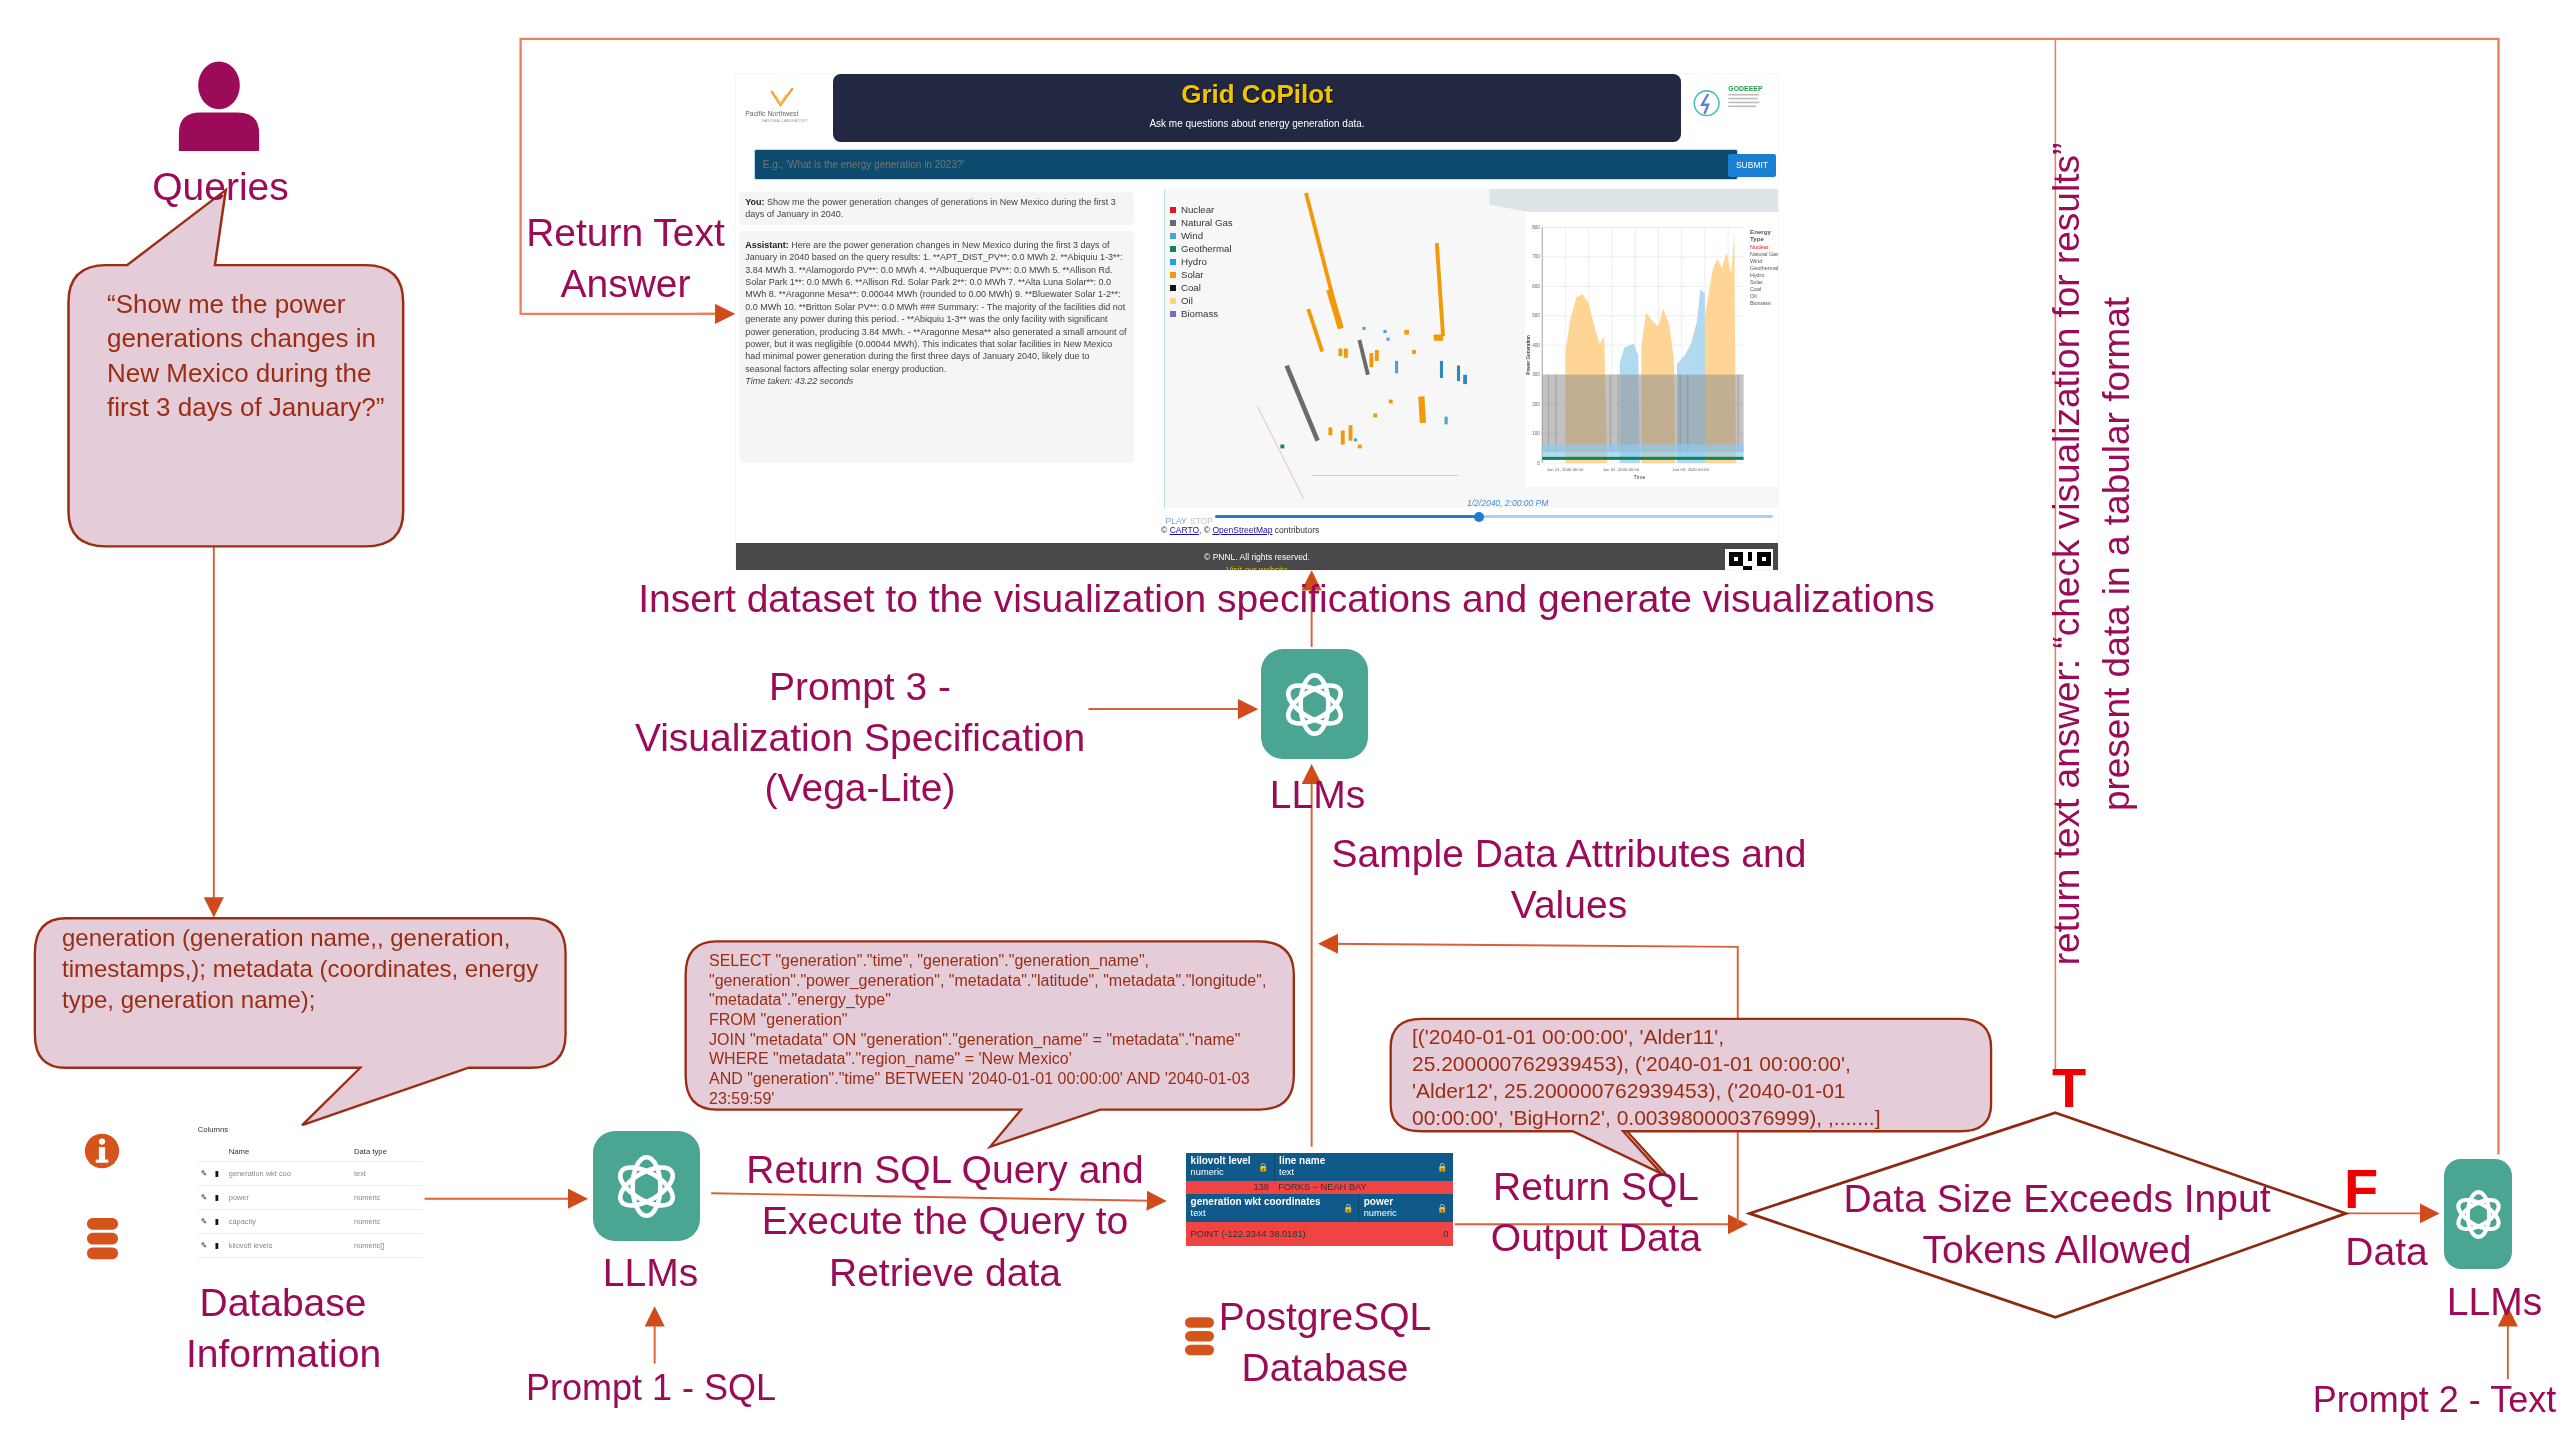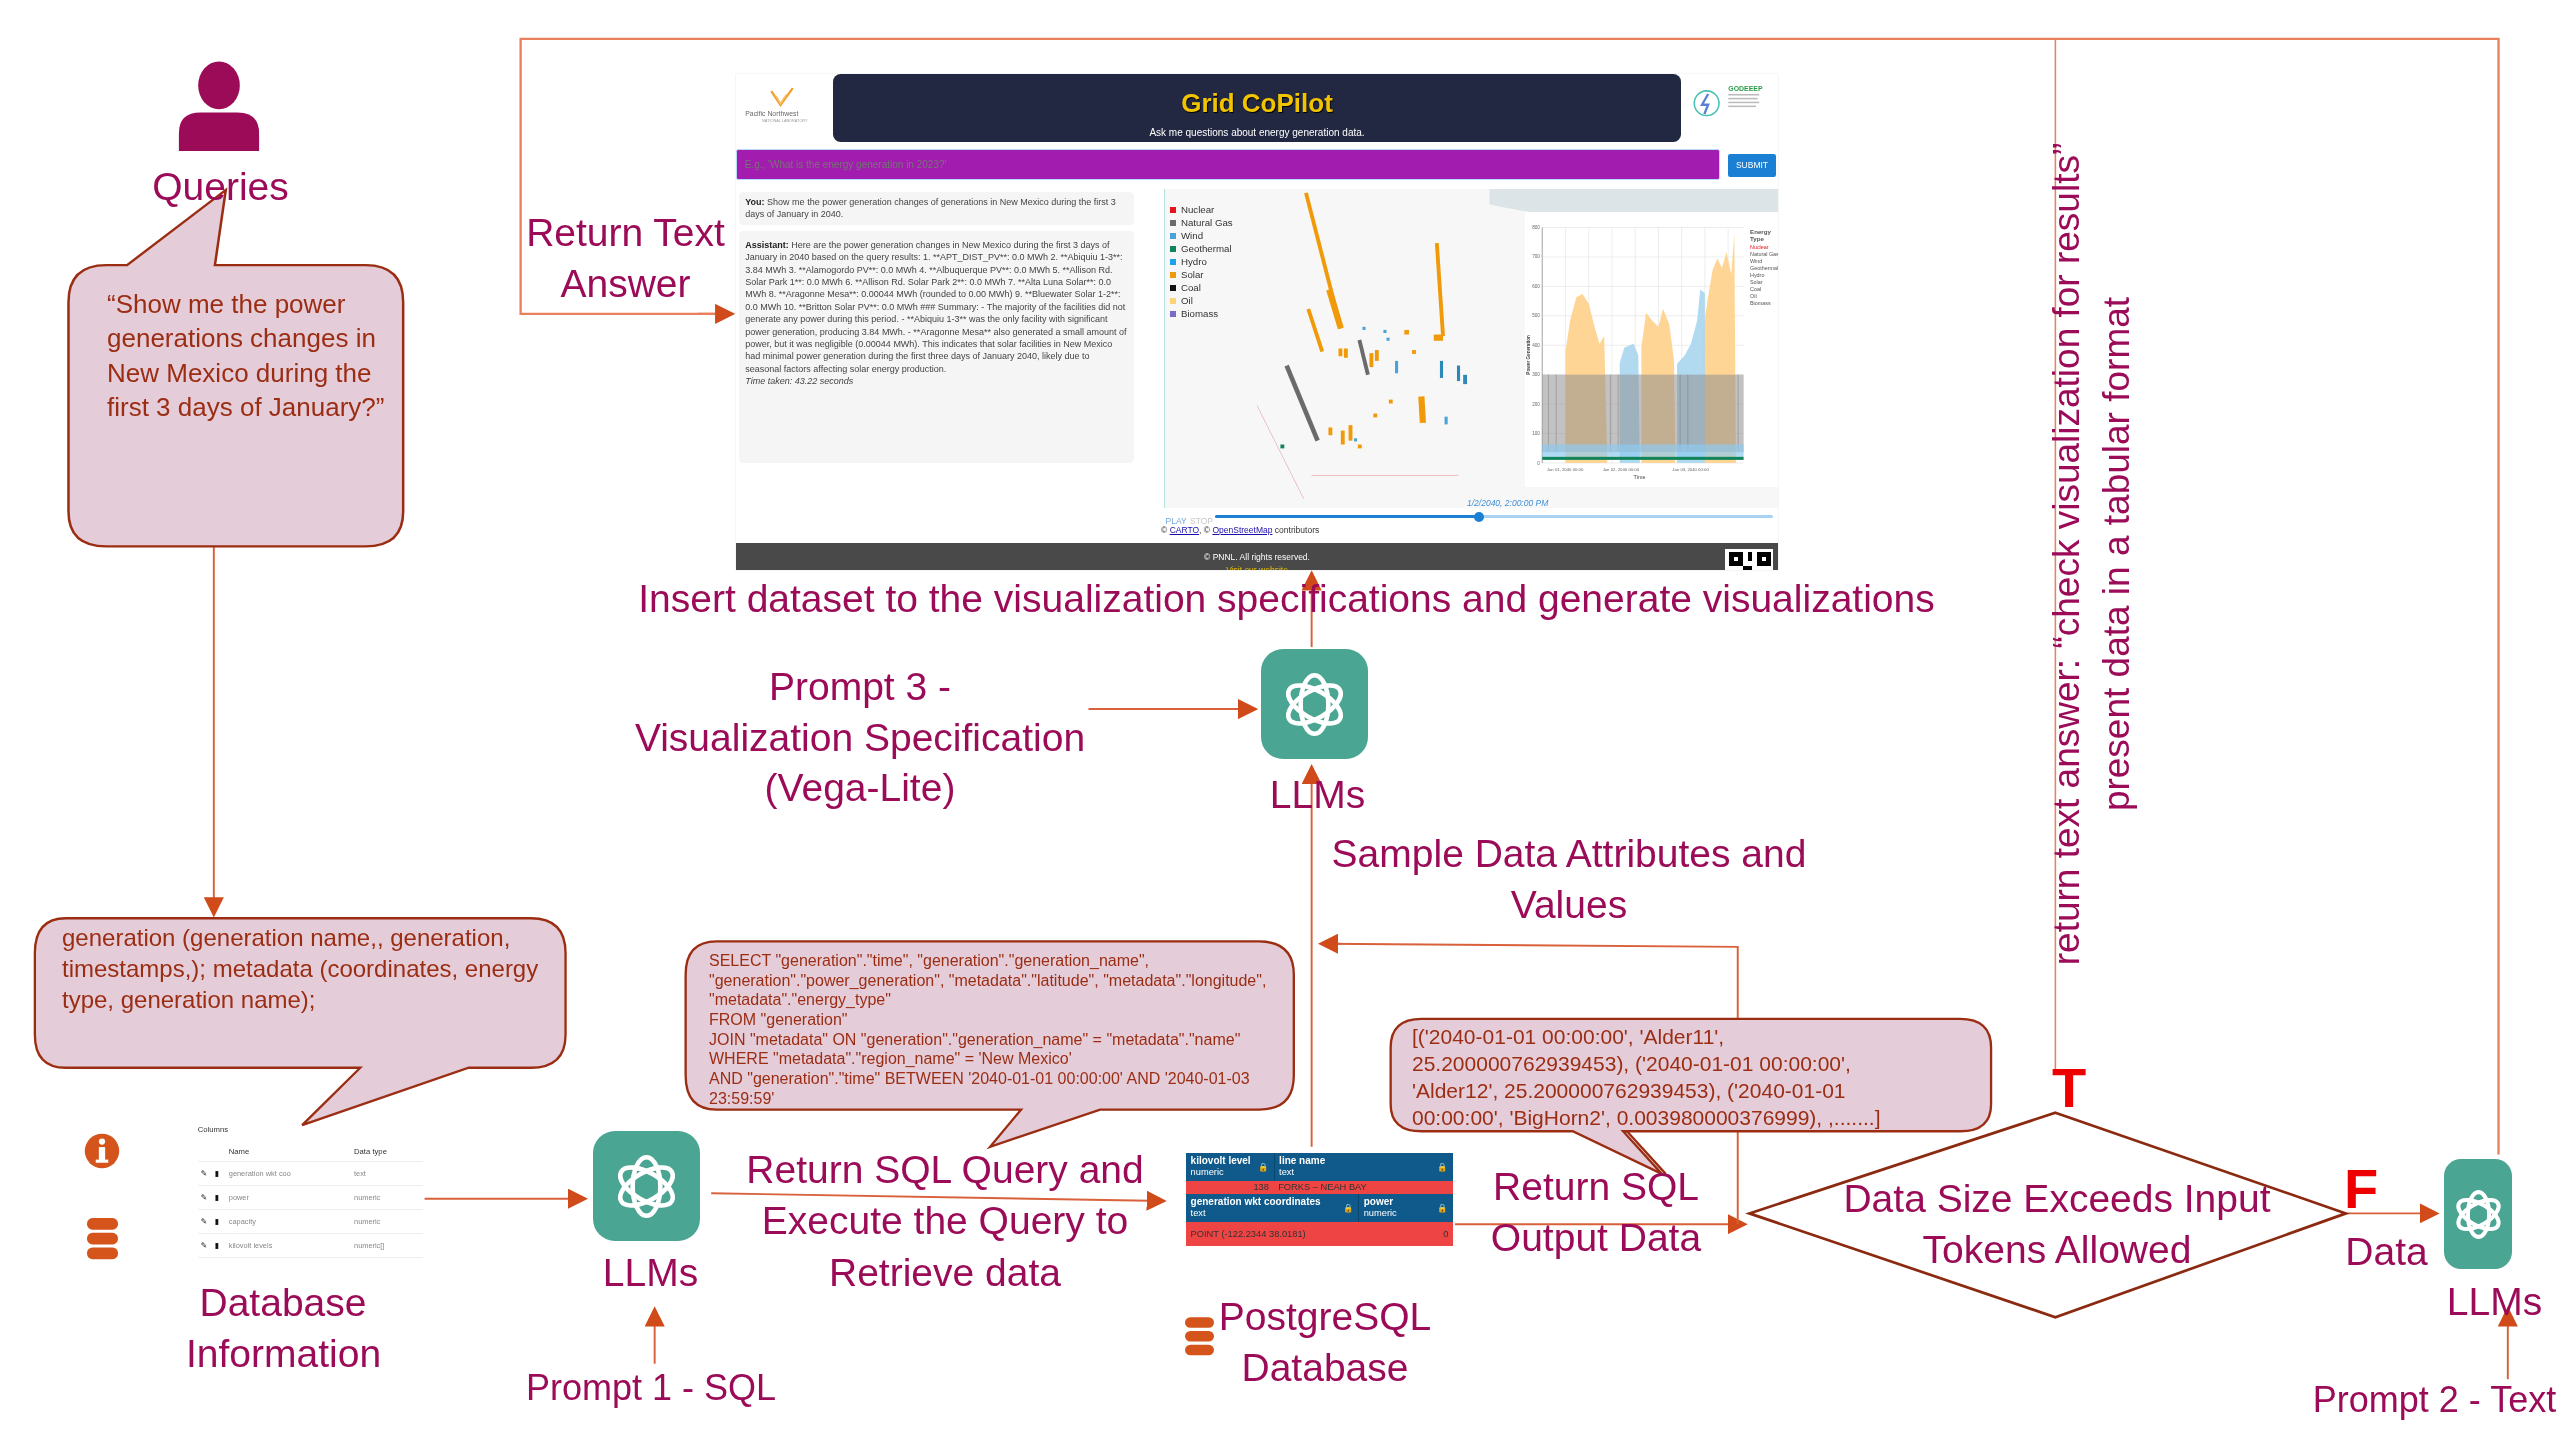--- a/index.html
+++ b/index.html
@@ -10,25 +10,25 @@
   .lbl-lg { font-size: 39px; }
   .lbl-md { font-size: 36px; }
   svg.overlay { position: absolute; left: 0; top: 0; }
   .bubble-text { position: absolute; color: #9b2d13; font-family: "Liberation Sans", sans-serif; }
   .llm-icon { position: absolute; background: #4ba593; border-radius: 22px; display: flex; align-items: center; justify-content: center; }
   .tf { position: absolute; color: #ee0000; font-weight: bold; font-family: "Liberation Sans", sans-serif; font-size: 56px; }
 
   
   .app { position: absolute; left: 736px; top: 74px; width: 1042px; height: 496px; background: #ffffff; box-shadow: 0 0 1.5px #ddd; overflow: hidden; }
   .app-header { position: absolute; left: 97px; top: 0; width: 848px; height: 68px; background: #232842; border-radius: 7.7px; text-align: center; }
-  .app-title { color: #f2c400; font-size: 26px; font-weight: bold; padding-top: 14px; text-shadow: 0.8px 0.8px 0.8px #000; }
+  .app-title { color: #f2c400; font-size: 26px; font-weight: bold; padding-top: 5px; text-shadow: 0.8px 0.8px 0.8px #000; }
   .app-sub { color: #ffffff; font-size: 10px; margin-top: 7.7px; }
   .app-logo-left { position: absolute; left: 6.2px; top: 7.7px; width: 77px; height: 46px; }
   .app-logo-right { position: absolute; right: 7.7px; top: 6.2px; width: 85px; height: 48px; }
-  .app-search { position: absolute; left: 0; top: 75px; width: 984px; height: 31px; border: 1.5px solid #b7dcf7; border-radius: 2.3px; background: #a21caf; padding: 6.2px 7.7px; font-size: 10px; color: #b9b9b9; }
+  .app-search { position: absolute; left: 18px; top: 75px; width: 984px; height: 31px; border: 1.5px solid #b7dcf7; border-radius: 2.3px; background: #0c4a6e; padding: 6.2px 7.7px; font-size: 10px; color: #b9b9b9; }
   .app-submit { position: absolute; left: 992px; top: 80px; width: 48px; height: 23px; background: #1b7fd4; color: #fff; font-size: 8.5px; border-radius: 2.3px; text-align: center; line-height: 23px; }
   .chat-you { position: absolute; left: 3.1px; top: 118px; width: 395px; height: 33px; background: #f5f5f5; border-radius: 4.6px; padding: 3.9px 6.2px; font-size: 9px; color: #444; line-height: 1.35; }
   .chat-asst { position: absolute; left: 3.1px; top: 157px; width: 395px; height: 232px; background: #f5f5f5; border-radius: 4.6px; padding: 7.7px 6.2px; font-size: 9px; color: #444; line-height: 1.38; }
   .chat-asst b, .chat-you b { color: #222; }
   .chat-time { font-style: italic; }
   .map { position: absolute; left: 428px; top: 115px; width: 620px; height: 319px; background: #14b8a6; }
   .legend { position: absolute; left: 6.2px; top: 14px; font-size: 9.7px; color: #333; line-height: 13px; }
   .legend .sw { display: inline-block; width: 6.2px; height: 6.2px; margin-right: 4.6px; }
   .chart { position: absolute; left: 361px; top: 23px; width: 256px; height: 275px; background: #ffffff; }
   .chart-legend { position: absolute; left: 225px; top: 15.5px; font-size: 5.4px; color: #555; line-height: 7px; }

